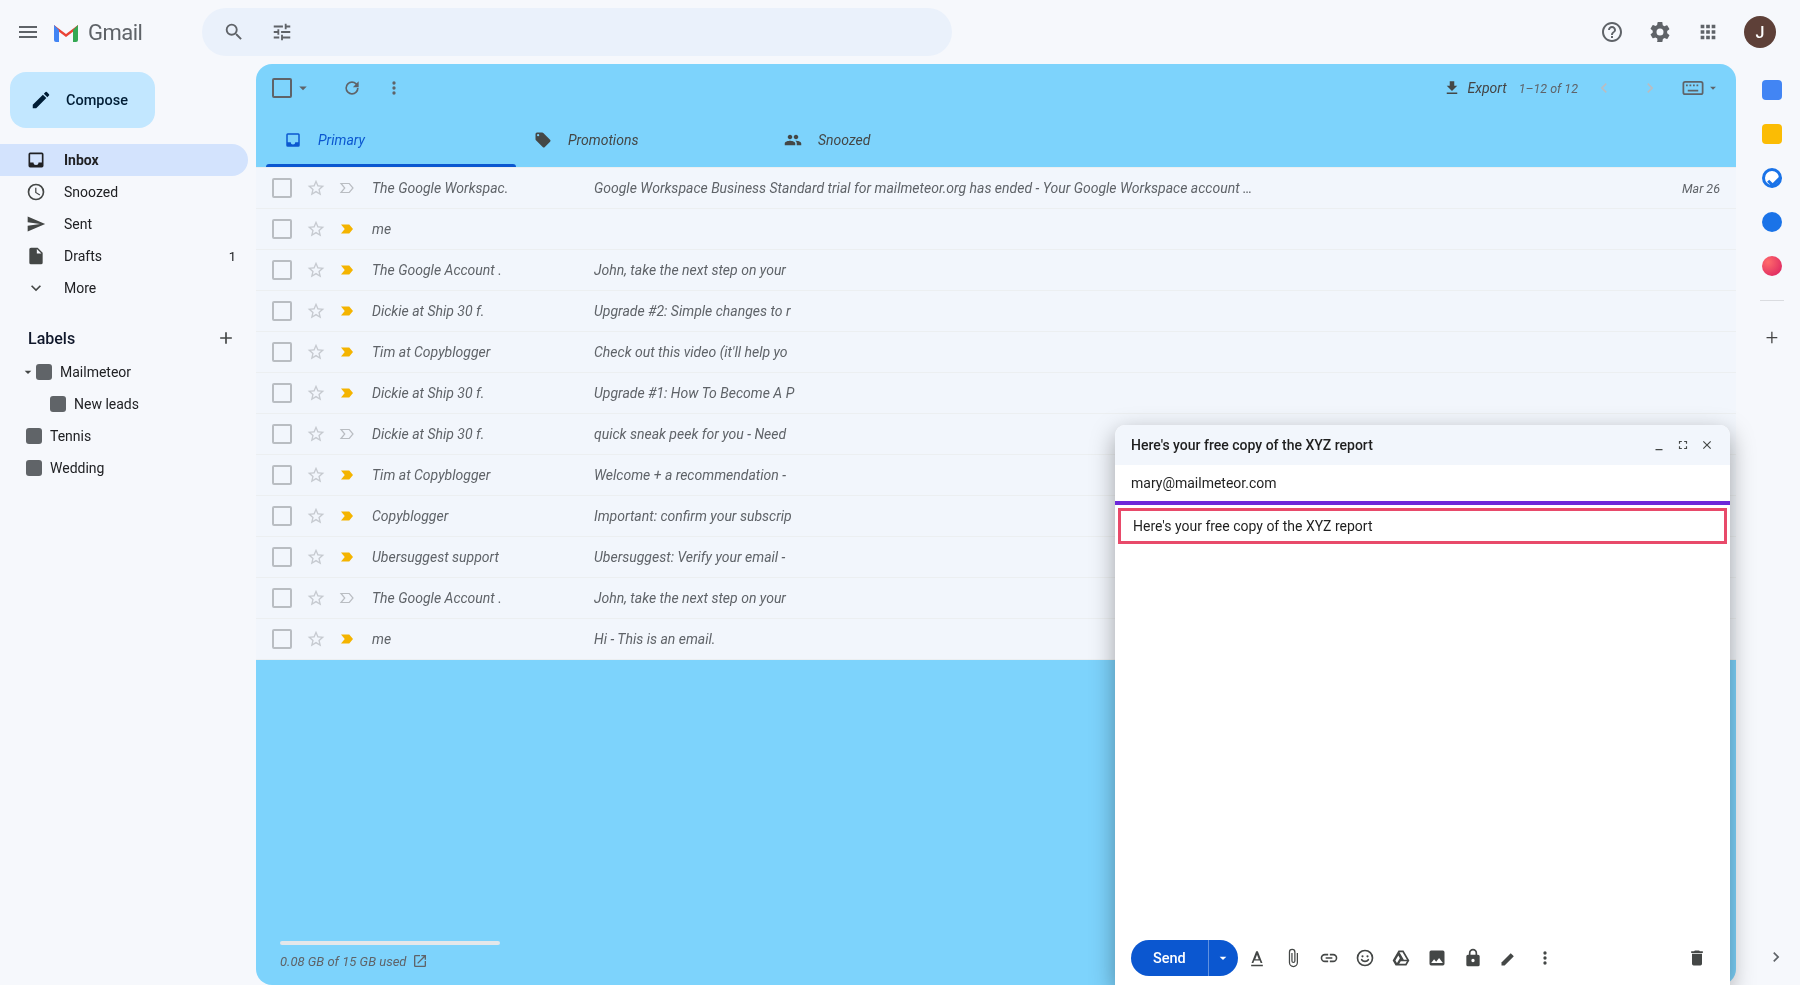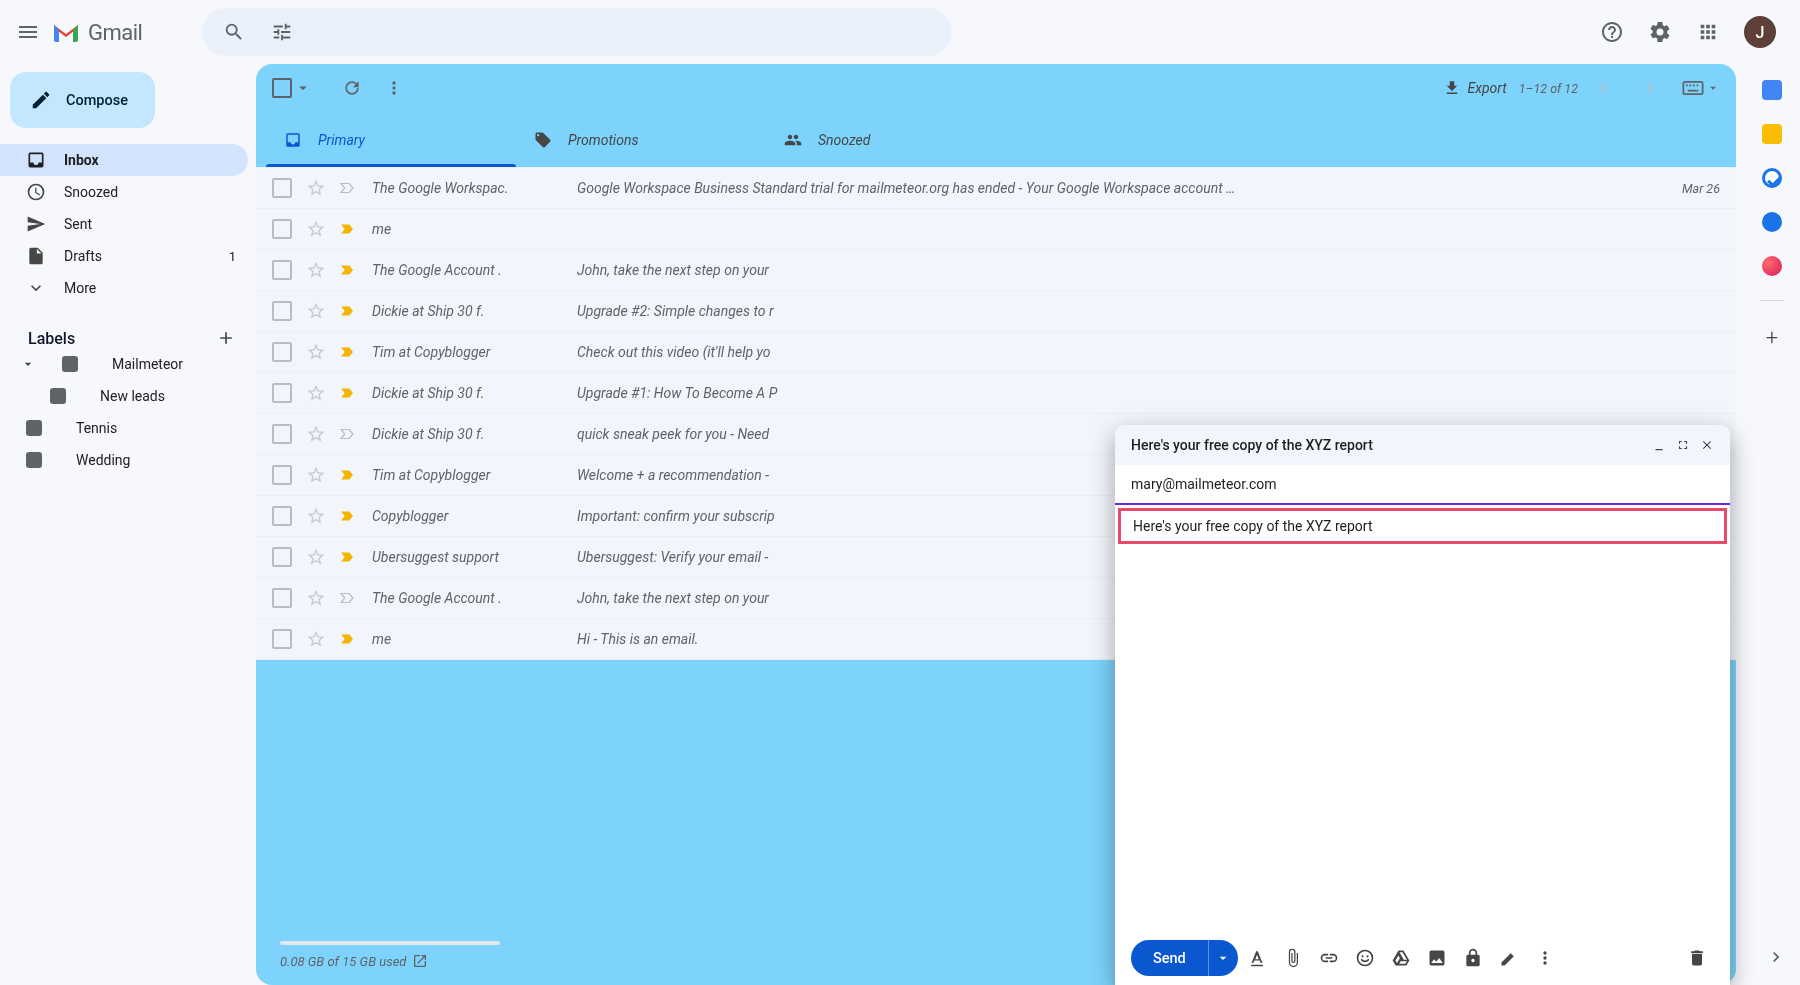--- a/index.html
+++ b/index.html
@@ -17,21 +17,21 @@
   .avatar { width:32px; height:32px; border-radius:50%; background:#5e4038; color:#fff; display:flex; align-items:center; justify-content:center; font-size:16px; font-weight:500; margin-left:8px; }
   
   .body { display:flex; height: calc(100% - 64px); }
   .sidebar { width: 256px; padding: 8px 0; }
   .compose-btn { margin: 0 0 16px 10px; height: 56px; width: 145px; background:#c2e7ff; border-radius:16px; display:flex; align-items:center; gap:14px; padding:0 20px; cursor:pointer; font-size:14.5px; font-weight:500; color:#001d35; }
   .nav-list { list-style:none; }
   .nav-item { height: 32px; display:flex; align-items:center; gap:18px; padding: 0 12px 0 26px; border-radius: 0 16px 16px 0; font-size:14px; color:#202124; cursor:pointer; margin-right:8px; }
   .nav-item .cnt { margin-left:auto; font-size:13px; }
   .nav-item.active { background:#d3e3fd; font-weight:700; }
   .labels-header { display:flex; align-items:center; justify-content:space-between; padding: 20px 16px 4px 28px; font-size:16px; font-weight:500; color:#0f172a; }
-  .label-item { height:32px; display:flex; align-items:flex-start; gap:34px; padding-left:26px; font-size:14px; color:#202124; cursor:pointer; }
+  .label-item { height:32px; display:flex; align-items:center; gap:8px; padding-left:26px; font-size:14px; color:#202124; cursor:pointer; }
   .label-item.child { padding-left: 50px; }
   .label-swatch { width:16px; height:16px; border-radius:3px; background:#606468; }
   .expand-caret { width:20px; display:flex; justify-content:center; margin-left:-8px; margin-right:-10px; }
   
   .main { flex:1; padding: 0 8px 0 0; }
   .mail-panel { background:#7dd3fc; border-radius:16px; height: 100%; display:flex; flex-direction:column; overflow:hidden;font-style:italic; }
   .toolbar { height:48px; display:flex; align-items:center; padding: 0 16px; }
   .toolbar-left { display:flex; align-items:center; gap:2px; }
   .select-checkbox { width:20px; height:20px; border:2px solid #5f6368; border-radius:2px; }
   .toolbar-right { margin-left:auto; display:flex; align-items:center; gap:12px; color:#5f6368; font-size:12.5px; }
@@ -46,32 +46,32 @@
   .rows { flex:1; overflow-y:auto; }
   .row { height:41px; display:flex; align-items:center; padding: 0 16px; border-bottom:1px solid #eceff1; font-size:14px; cursor:pointer; position:relative; }
   .row.read { background:#f2f6fc; color:#5f6368; }
   .row .chk { width:20px; height:20px; border:2px solid #b9bdc2; border-radius:2px; margin-right:14px; }
   .row .star { color:#c6cad0; margin-right:12px; }
   .row .imp { margin-right:16px; display:flex; align-items:center; }
   .row .sender { flex:0 0 205px; color:#202124; font-weight:400; }
   .row.read .sender { color:#5f6368; }
   .row .subject-line { flex:1; overflow:hidden; text-overflow:ellipsis; white-space:nowrap; }
   .row .subj { color:#202124; }
-  .row.read .subj { color:#5f6368; }
+  .row.read .subj { color:#5f6368;margin-left:17px; }
   .row .snip { color:#5f6368; }
   .row .date { flex:0 0 60px; text-align:right; font-size:12.5px; color:#5f6368; }
   
   .footer { padding: 16px 24px; display:flex; align-items:center; font-size:13px; color:#5f6368; gap:8px; }
   .footer-bar { width: 220px; height:4px; background:#e4e7ea; border-radius:2px; margin-bottom:8px; }
   .footer-links { margin-left:auto; }
   
   .compose-window { position:absolute; right: 70px; bottom: 0; width: 615px; height:560px; background:#fff; border-radius:10px 10px 0 0; box-shadow: 0 8px 24px rgba(0,0,0,.35); display:flex; flex-direction:column; overflow:hidden; }
   .compose-header { height:40px; background:#f2f6fc; display:flex; align-items:center; padding:0 16px; font-size:14px; color:#1f1f1f; font-weight:500; }
   .compose-header .ctrls { margin-left:auto; display:flex; gap:10px; }
-  .compose-to { height:40px; border-bottom:2px solid #6d28d9; display:flex; align-items:center; padding:0 16px; font-size:14px; color:#1f1f1f; }
+  .compose-to { height:40px; border-bottom:4px solid #6d28d9; display:flex; align-items:center; padding:0 16px; font-size:14px; color:#1f1f1f; }
   .compose-subject-wrap { padding: 3px 3px; }
   .compose-subject { height:36px; border:3px solid #e84a6a; display:flex; align-items:center; padding:0 12px; font-size:14px; color:#1f1f1f; }
   .compose-body { flex:1; }
   .compose-footer { height:54px; display:flex; align-items:center; padding:0 16px; gap:2px; }
   .send-btn { height:36px; background:#0b57d0; color:#fff; border-radius:18px; display:flex; align-items:center; overflow:hidden; }
   .send-main { padding: 0 22px; font-size:14.5px; font-weight:500; cursor:pointer; }
   .send-more { width:30px; height:100%; display:flex; align-items:center; justify-content:center; border-left:1px solid rgba(255,255,255,.35); cursor:pointer; }
   .cf-icon { width:34px; height:34px; display:flex; align-items:center; justify-content:center; color:#444746; cursor:pointer; }
   .cf-trash { margin-left:auto; }
   

